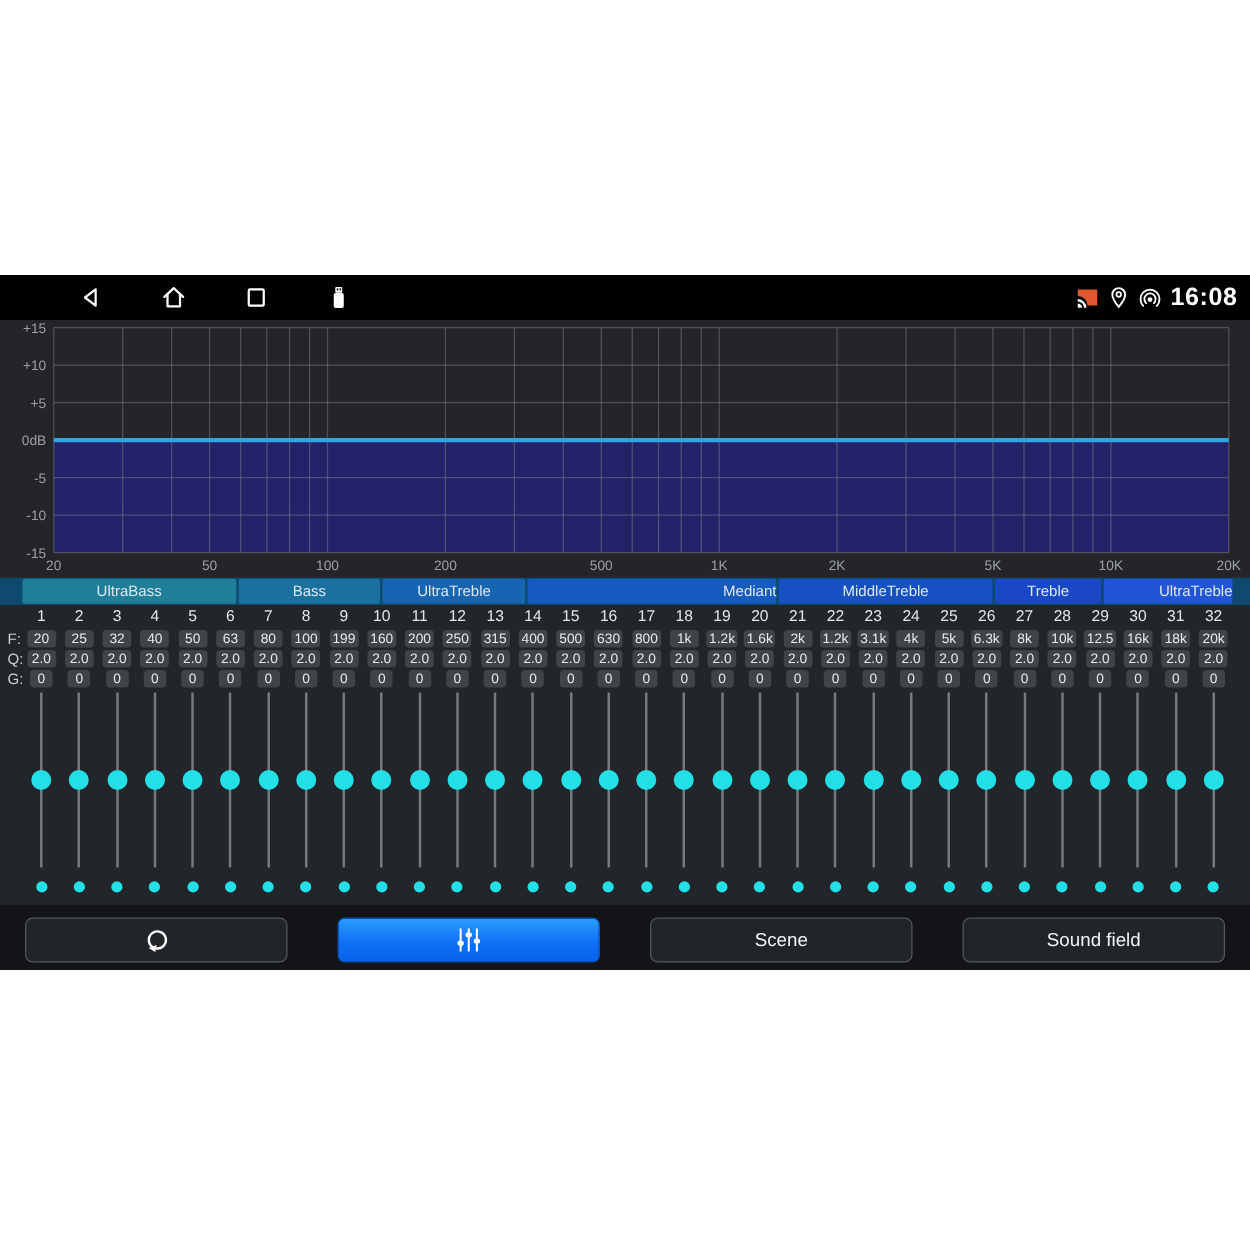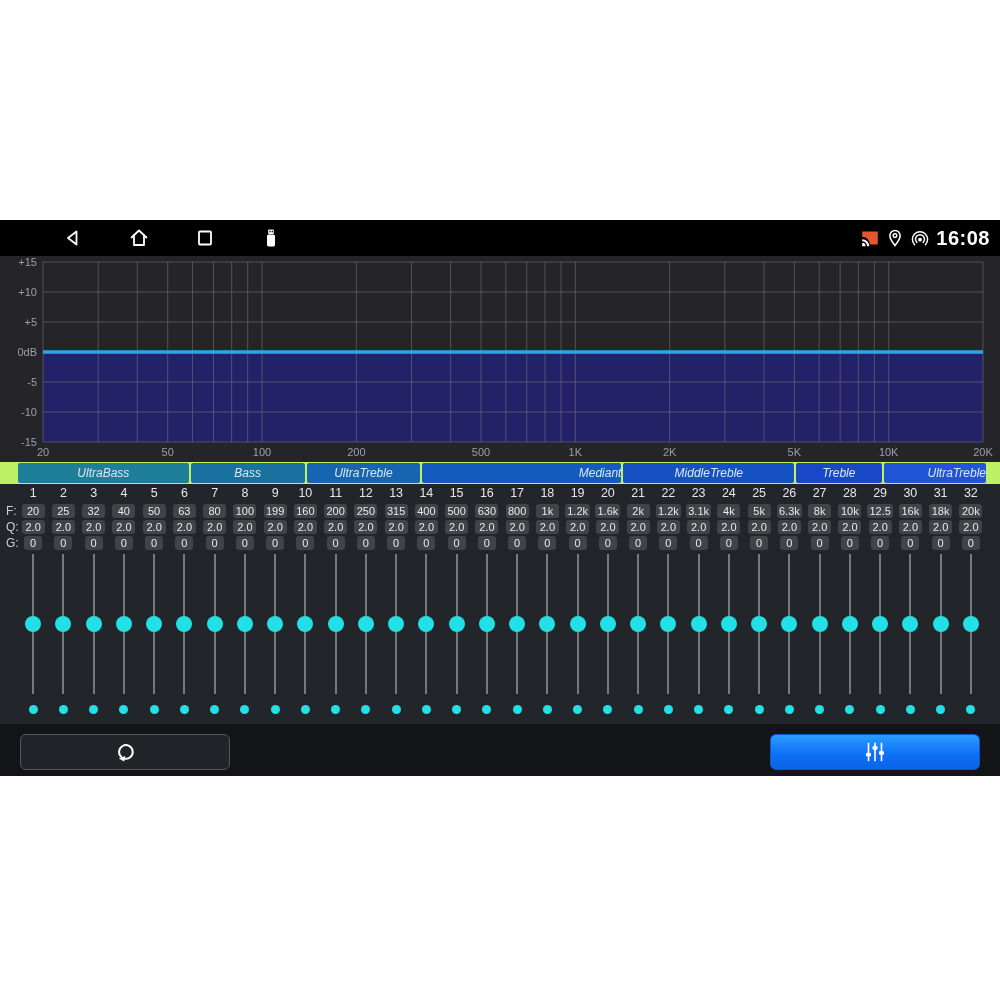--- a/index.html
+++ b/index.html
@@ -11,22 +11,22 @@
   .status-bar{height:36px;background:#000;display:flex;align-items:center;}
   .nav-icons{display:flex;gap:42px;padding-left:61px;align-items:center;}
   .nav-icons .icon{width:24px;height:24px;display:block;cursor:pointer;}
   .status-right{margin-left:auto;display:flex;align-items:center;gap:3px;padding-right:10px;}
   .status-right .icon{width:22px;height:22px;display:block;}
   .time{font-size:20px;font-weight:bold;color:#fff;letter-spacing:.5px;margin-left:2px;}
   
   .chart-section{position:relative;height:206px;background:#242429;}
   .chart-section svg{position:absolute;left:0;top:0;}
   
-  .band-strip{height:22px;background:#bef264;display:flex;gap:2px;
-              padding:1px 14px 1px 18px;box-sizing:border-box;font-style:italic;}
+  .band-strip{height:22px;background:#0c4a6e;display:flex;gap:2px;
+              padding:1px 14px 1px 18px;box-sizing:border-box;}
   .band-seg{border-radius:2px;display:flex;align-items:center;justify-content:center;
             color:#dde6ee;font-size:12px;cursor:pointer;}
   
   .cols{display:flex;padding:0 14px 0 18px;}
   .numbers-row{height:18px;line-height:18px;}
   .numbers-row .col{flex:1;text-align:center;font-size:12.5px;color:#e4e6e8;}
   .param-rows{margin-top:1px;}
   .param-row{position:relative;display:flex;padding:0 14px 0 18px;height:15px;margin-top:1px;}
   .param-label{position:absolute;left:6px;top:50%;transform:translateY(-50%);
                font-size:12px;color:#ced1d4;}
@@ -755,15 +755,21 @@
       <div class="btn active">
         <svg viewBox="0 0 24 24" width="26" height="26">
          <line x1="6" y1="3.5" x2="6" y2="20.5" stroke="#fff" stroke-width="1.5"></line>
          <line x1="12" y1="3.5" x2="12" y2="20.5" stroke="#fff" stroke-width="1.5"></line>
          <line x1="18" y1="3.5" x2="18" y2="20.5" stroke="#fff" stroke-width="1.5"></line>
          <rect x="3.7" y="12.6" width="4.6" height="3.6" rx="1.3" fill="#fff"></rect>
          <rect x="9.7" y="6.4" width="4.6" height="3.6" rx="1.3" fill="#fff"></rect>
          <rect x="15.7" y="11" width="4.6" height="3.6" rx="1.3" fill="#fff"></rect>
        </svg>
       </div>
+      <div class="btn">
+        <span>Scene</span>
+      </div>
+      <div class="btn">
+        <span>Sound field</span>
+      </div>
     </div>
 
 </div>
 
 </body></html>

